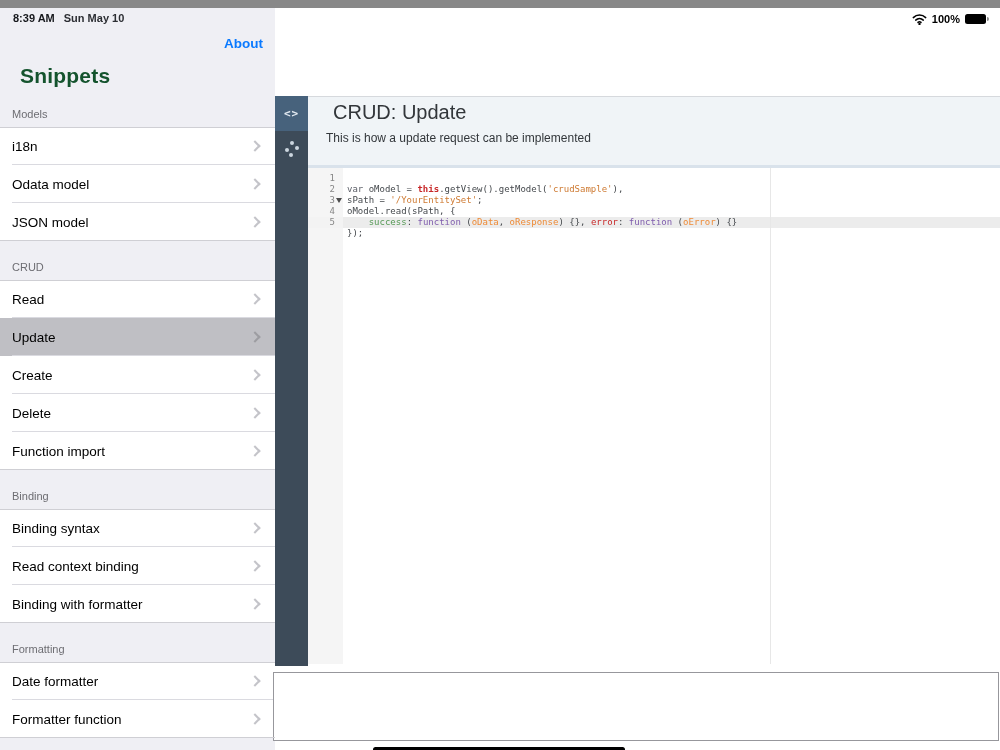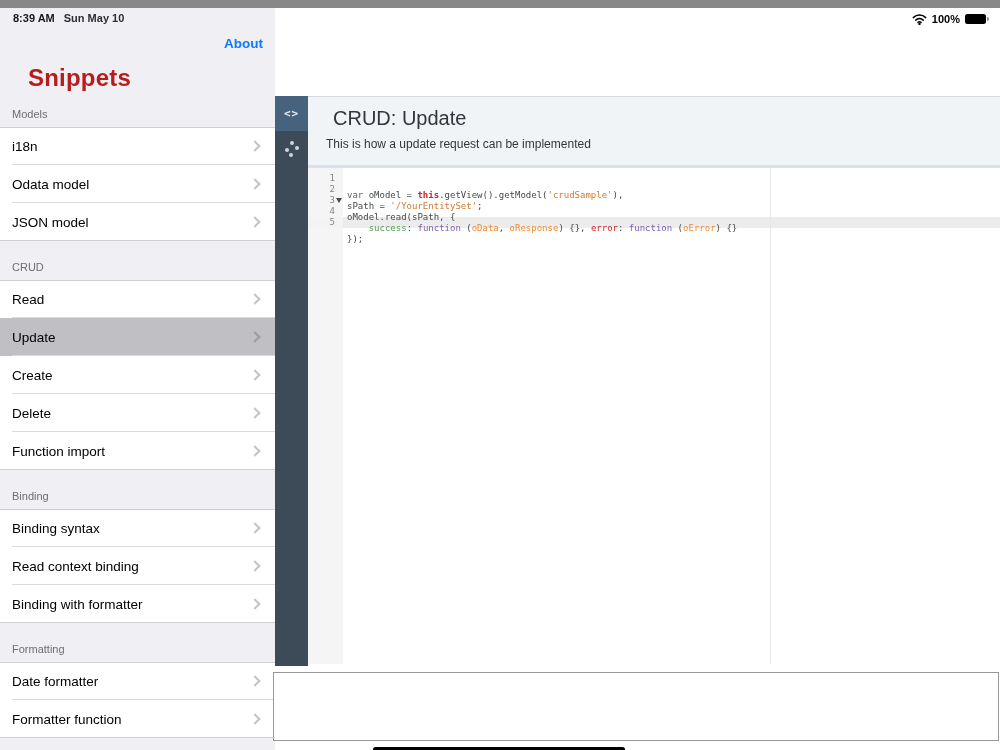--- a/index.html
+++ b/index.html
@@ -8,21 +8,21 @@
   }
   *{margin:0;padding:0;box-sizing:border-box}
   body{background:#888;font-family:"Liberation Sans",sans-serif}
   .screen{position:relative;width:1000px;height:750px;background:#fff;overflow:hidden;margin:8px auto}
 
   
   .sidebar{position:absolute;left:0;top:0;width:275px;height:750px;background:var(--sidebar-bg);overflow:hidden}
   .status-left{position:absolute;left:13px;top:4px;font-size:11px;font-weight:700;color:#16181c}
   .status-left .date{margin-left:9px;font-weight:600;color:#2c2e33}
   .about{position:absolute;top:28px;right:12px;color:var(--accent-blue);font-size:13.5px;font-weight:600;background:none;border:none;cursor:pointer;font-family:inherit}
-  .side-title{position:absolute;left:28px;top:56px;font-size:24px;font-weight:800;color:#b91c1c;letter-spacing:.2px}
+  .side-title{position:absolute;left:20px;top:56px;font-size:21px;font-weight:800;color:#14532d;letter-spacing:.2px}
   .nav{position:absolute;left:0;right:0;top:90px}
   .sec-h{height:39px;display:flex;align-items:flex-end;padding:0 12px 7px;font-size:11px;color:#6d6d72}
   .sec:first-child .sec-h{height:29px}
   .group{position:relative;background:#fff}
   .group::before,.group::after{content:'';position:absolute;left:0;right:0;height:1px;background:#cfcfd4;z-index:2}
   .group::before{top:0}.group::after{bottom:0}
   .item{height:38px;display:flex;align-items:center;padding:0 16px 0 12px;font-size:13.5px;color:#000;position:relative;cursor:pointer}
   .item:not(:last-child)::after{content:'';position:absolute;left:12px;right:0;bottom:0;height:1px;background:#dadae0}
   .item.selected{background:var(--selected-row-bg)}
   .chev{margin-left:auto;width:8px;height:8px;border-top:2px solid #c4c4c9;border-right:2px solid #c4c4c9;transform:rotate(45deg);flex:none}
@@ -46,31 +46,31 @@
   .code-glyph{font-family:"DejaVu Sans Mono",monospace;font-size:11px;font-weight:bold;letter-spacing:1px}
   .dots{position:relative;width:15px;height:16px}
   .dots i{position:absolute;width:4px;height:4px;border-radius:50%;background:#ccd6df}
   .dots i:nth-child(1){left:6px;top:0}
   .dots i:nth-child(2){left:1px;top:7px}
   .dots i:nth-child(3){left:11px;top:5px}
   .dots i:nth-child(4){left:5px;top:12px}
 
   
   .content-hd{position:absolute;left:308px;top:88px;width:692px;height:72px;background:var(--content-header-bg);border-top:1px solid #d6d9dd;border-bottom:3px solid #d9e2eb}
-  .content-hd h2{padding:10px 0 0 25px;font-size:20px;font-weight:500;color:#32363a}
+  .content-hd h2{padding:4px 0 0 25px;font-size:20px;font-weight:500;color:#32363a}
   .content-hd p{padding:7px 0 0 18px;font-size:12px;color:#32363a}
 
   
   .editor{position:absolute;left:308px;top:160px;width:692px;height:496px;background:#fff;font-family:"DejaVu Sans Mono",monospace;font-size:9px;line-height:11px}
   .active-line{position:absolute;left:0;right:0;height:11px;background:var(--active-line-bg)}
   .print-margin{position:absolute;left:462px;top:0;bottom:0;width:1px;background:#e7e7e7}
   .gutter{position:absolute;left:0;top:0;width:35px;height:100%;background:rgba(244,244,244,.9);padding-top:5px;z-index:1}
   .gutter .ln{height:11px;text-align:right;padding-right:8px;color:#868686;position:relative}
   .fold{position:absolute;right:1px;top:3px;width:0;height:0;border-left:3.5px solid transparent;border-right:3.5px solid transparent;border-top:5px solid #4a4a4a;cursor:pointer}
-  .code{position:absolute;left:39px;top:17px;right:0;height:100%;padding-top:5px;white-space:pre;z-index:1}
+  .code{position:absolute;left:39px;top:0;right:0;height:100%;padding-top:16px;white-space:pre;z-index:1}
   .code .cl{height:11px}
 
   
   .output{position:absolute;left:273px;top:664px;width:726px;height:69px;background:#fff;border:1px solid #97979c}
   .home-indicator{position:absolute;left:373px;top:739px;width:252px;height:5px;border-radius:3px;background:#000}
 </style>
 </head>
 <body>
 
 <div class="screen">

